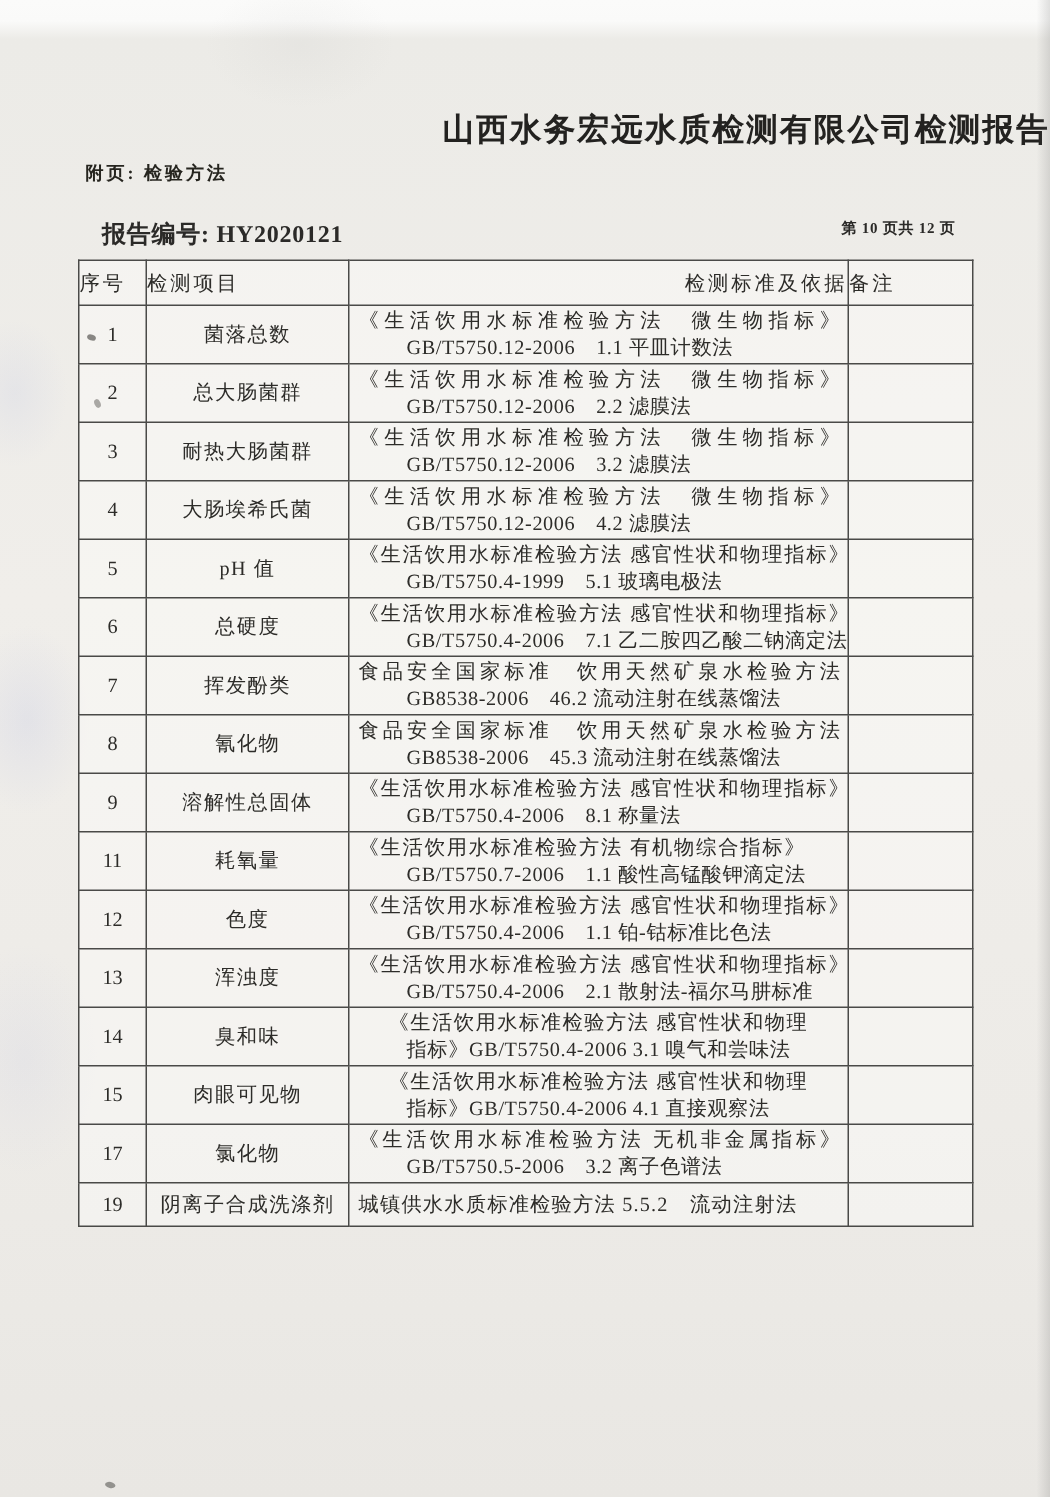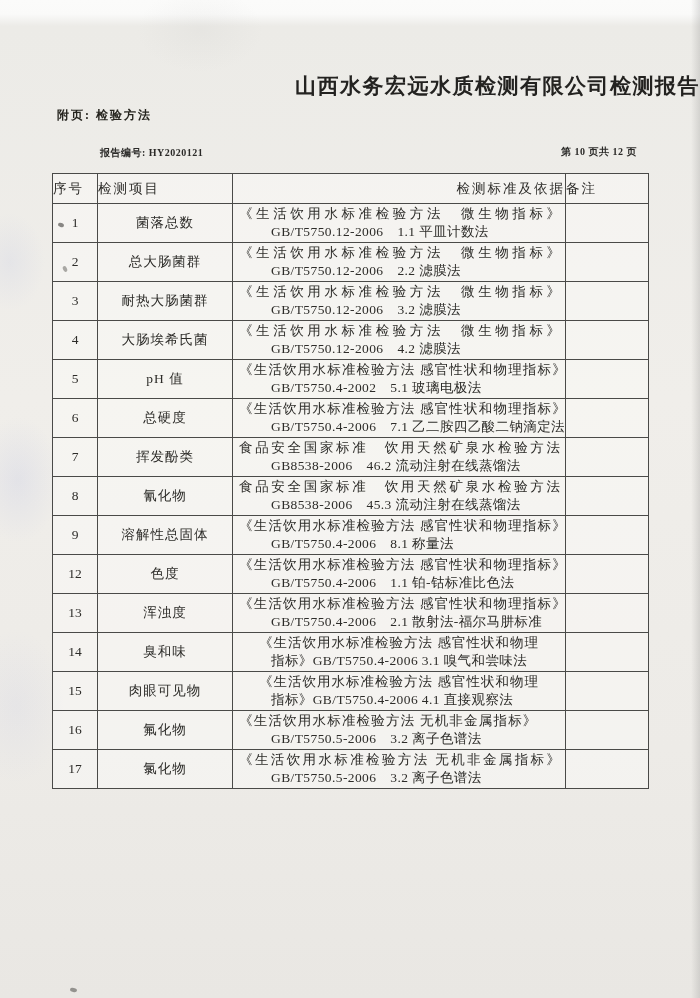--- a/index.html
+++ b/index.html
@@ -18,21 +18,21 @@
   }
   body::after{ content:""; position:absolute; right:0; top:0; width:9px; height:100%;
     background:linear-gradient(90deg, transparent, rgba(110,110,110,.20)); }
 
   .title { position:absolute; top:72px; left:0; width:100%; text-align:right;
     font-family:"Liberation Sans","DejaVu Sans",sans-serif;
     font-size:21px; font-weight:bold; letter-spacing:1.5px; color:#232220; }
   .subtitle { position:absolute; top:107px; left:57px;
     font-size:12px; font-weight:bold; letter-spacing:2px; color:#26251f; }
   .report-no { position:absolute; top:146px; left:68px;
-    font-size:10px; font-weight:600; letter-spacing:.5px;margin-left:32px; }
+    font-size:16px; font-weight:600; letter-spacing:.5px; }
   .page-info { position:absolute; top:145px; right:63px;
     font-size:10px; font-weight:600; letter-spacing:.5px; }
 
   table.methods { position:absolute; top:173px; left:52px; width:596px;
     border-collapse:collapse; table-layout:fixed;
     background:rgba(252,252,251,.45); }
   table.methods th, table.methods td {
     border:1.4px solid #4a4a48; vertical-align:middle;
     font-size:13.5px; color:#2d2c29; overflow:hidden; }
   thead tr { height:30px; }
@@ -116,21 +116,21 @@
       <div class="l1">《生活饮用水标准检验方法　微生物指标》</div>
       <div class="l2">GB/T5750.12-2006　4.2 滤膜法</div>
     </td>
     <td class="c-remark"></td>
   </tr>
       <tr class="style-normal">
     <td class="c-no">5</td>
     <td class="c-item">pH 值</td>
     <td class="c-standard">
       <div class="l1">《生活饮用水标准检验方法 感官性状和物理指标》</div>
-      <div class="l2">GB/T5750.4-2002　5.1 玻璃电极法</div>
+      <div class="l2">GB/T5750.4-1999　5.1 玻璃电极法</div>
     </td>
     <td class="c-remark"></td>
   </tr>
       <tr class="style-normal">
     <td class="c-no">6</td>
     <td class="c-item">总硬度</td>
     <td class="c-standard">
       <div class="l1">《生活饮用水标准检验方法 感官性状和物理指标》</div>
       <div class="l2">GB/T5750.4-2006　7.1 乙二胺四乙酸二钠滴定法</div>
     </td>
@@ -153,20 +153,29 @@
       <div class="l2">GB8538-2006　45.3 流动注射在线蒸馏法</div>
     </td>
     <td class="c-remark"></td>
   </tr>
       <tr class="style-normal">
     <td class="c-no">9</td>
     <td class="c-item">溶解性总固体</td>
     <td class="c-standard">
       <div class="l1">《生活饮用水标准检验方法 感官性状和物理指标》</div>
       <div class="l2">GB/T5750.4-2006　8.1 称量法</div>
+    </td>
+    <td class="c-remark"></td>
+  </tr>
+      <tr class="style-normal">
+    <td class="c-no">11</td>
+    <td class="c-item">耗氧量</td>
+    <td class="c-standard">
+      <div class="l1">《生活饮用水标准检验方法 有机物综合指标》</div>
+      <div class="l2">GB/T5750.7-2006　1.1 酸性高锰酸钾滴定法</div>
     </td>
     <td class="c-remark"></td>
   </tr>
       <tr class="style-normal">
     <td class="c-no">12</td>
     <td class="c-item">色度</td>
     <td class="c-standard">
       <div class="l1">《生活饮用水标准检验方法 感官性状和物理指标》</div>
       <div class="l2">GB/T5750.4-2006　1.1 铂-钴标准比色法</div>
     </td>
@@ -192,35 +201,35 @@
   </tr>
       <tr class="style-indent">
     <td class="c-no">15</td>
     <td class="c-item">肉眼可见物</td>
     <td class="c-standard">
       <div class="l1">《生活饮用水标准检验方法 感官性状和物理</div>
       <div class="l2">指标》GB/T5750.4-2006 4.1 直接观察法</div>
     </td>
     <td class="c-remark"></td>
   </tr>
-      <tr class="style-normal">
-    <td class="c-no">16</td>
-    <td class="c-item">氟化物</td>
+      <tr class="style-spread">
+    <td class="c-no">17</td>
+    <td class="c-item">氯化物</td>
     <td class="c-standard">
       <div class="l1">《生活饮用水标准检验方法 无机非金属指标》</div>
       <div class="l2">GB/T5750.5-2006　3.2 离子色谱法</div>
     </td>
     <td class="c-remark"></td>
   </tr>
-      <tr class="style-spread">
-    <td class="c-no">17</td>
-    <td class="c-item">氯化物</td>
-    <td class="c-standard">
-      <div class="l1">《生活饮用水标准检验方法 无机非金属指标》</div>
-      <div class="l2">GB/T5750.5-2006　3.2 离子色谱法</div>
+      <tr class="style-single">
+    <td class="c-no">19</td>
+    <td class="c-item">阴离子合成洗涤剂</td>
+    <td class="c-standard">
+      <div class="l1">城镇供水水质标准检验方法 5.5.2　流动注射法</div>
+
     </td>
     <td class="c-remark"></td>
   </tr>
     </tbody>
 </table>
 
 <div class="speck speck1"></div>
 <div class="speck speck2"></div>
 <div class="speck speck3"></div>
 

